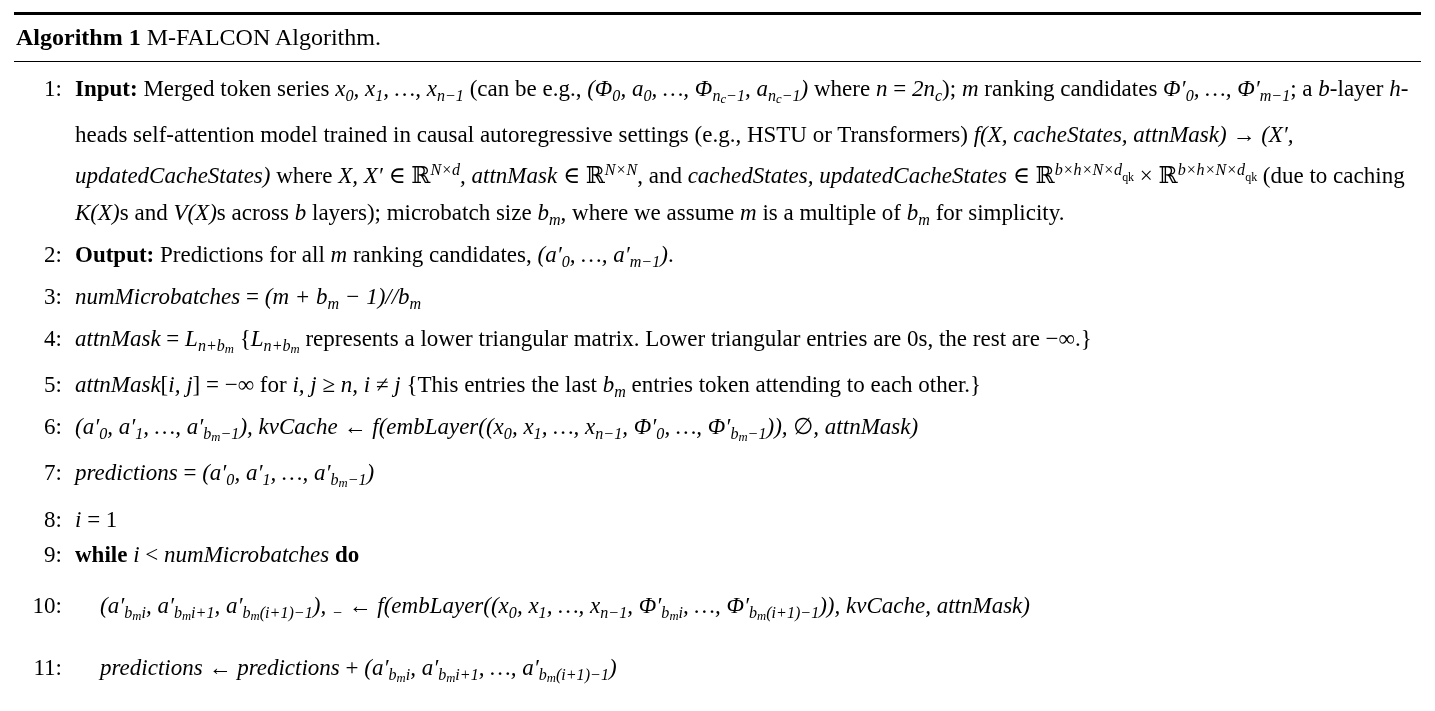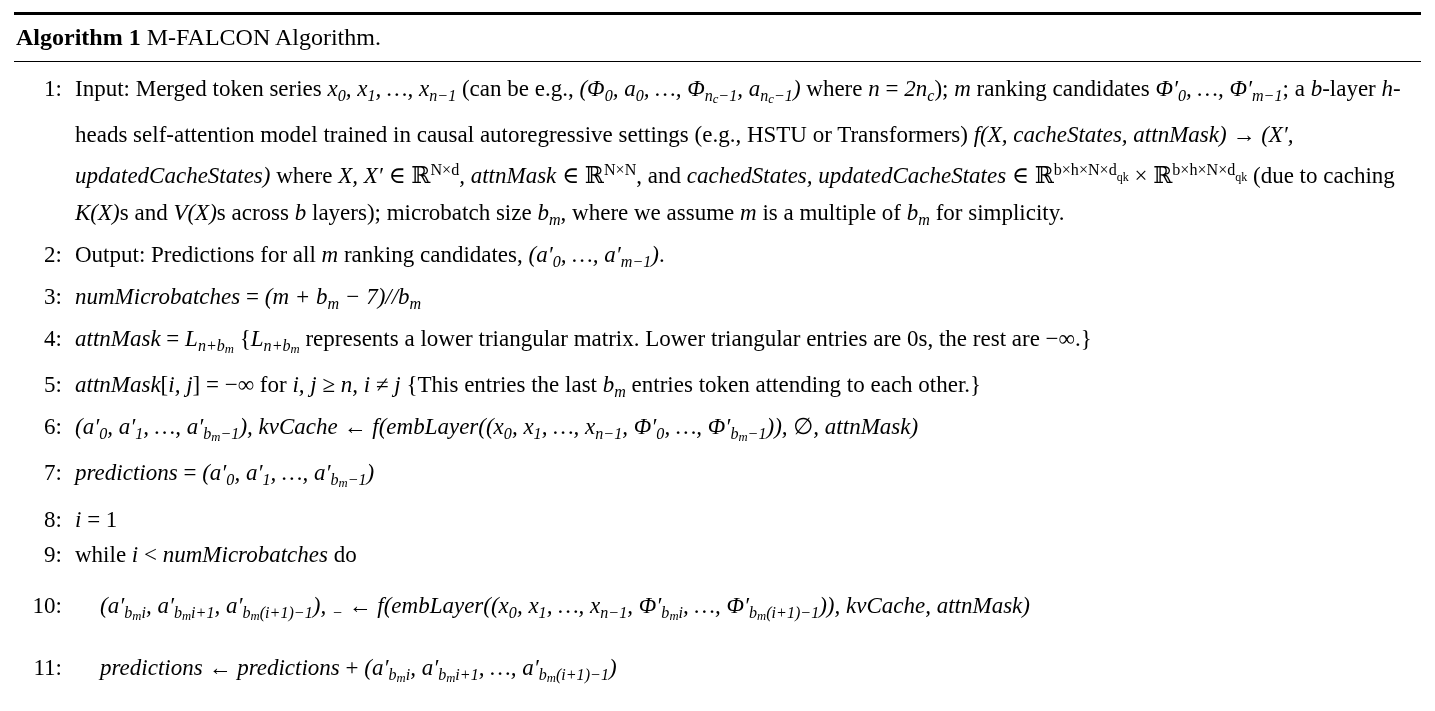--- a/index.html
+++ b/index.html
@@ -21,46 +21,46 @@
   .line { display: flex; align-items: baseline; }
   .num {
     flex: none;
     width: 48px;
     text-align: right;
     padding-right: 13px;
     line-height: 35px;
   }
   .content { flex: 1; line-height: 35px; min-width: 0; }
   .content.ind1 { padding-left: 25px; margin-top: 16px; }
-  .b { font-weight: 400; }
+  .b { font-weight: 700; }
   .m { font-style: italic; }
   .sub  { font-size: 70%; font-style: italic; vertical-align: -0.30em; letter-spacing: 0; }
   .ssub { font-size: 55%; font-style: italic; vertical-align: -0.58em; }
-  .sup  { font-size: 70%; vertical-align: 0.50em; }
+  .sup  { font-size: 70%; font-style: italic; vertical-align: 0.50em; }
   .supsub { font-size: 52%; vertical-align: 0.18em; }
 </style>
 </head>
 <body>
 
 <div class="algo">
   <div class="rule top"></div>
   <div class="caption"><span class="b">Algorithm 1</span><span> M-FALCON Algorithm.</span></div>
   <div class="rule mid"></div>
   <div class="algo-body">
       <div class="line">
         <div class="num">1:</div>
         <div class="content"><span class="b">Input:</span><span> Merged token series </span><span class="m">x</span><span class="sub">0</span><span class="m">, x</span><span class="sub">1</span><span class="m">, …, x</span><span class="sub">n−1</span><span> (can be e.g., </span><span class="m">(Φ</span><span class="sub">0</span><span class="m">, a</span><span class="sub">0</span><span class="m">, …, Φ</span><span class="sub">n</span><span class="ssub">c</span><span class="sub">−1</span><span class="m">, a</span><span class="sub">n</span><span class="ssub">c</span><span class="sub">−1</span><span class="m">)</span><span> where </span><span class="m">n</span><span> = </span><span class="m">2n</span><span class="sub">c</span><span>); </span><span class="m">m</span><span> ranking candidates </span><span class="m">Φ′</span><span class="sub">0</span><span class="m">, …, Φ′</span><span class="sub">m−1</span><span>; a </span><span class="m">b</span><span>-layer </span><span class="m">h</span><span>-heads self-attention model trained in causal autoregressive settings (e.g., HSTU or Transformers) </span><span class="m">f(X, cacheStates, attnMask)</span><span> → </span><span class="m">(X′, updatedCacheStates)</span><span> where </span><span class="m">X, X′</span><span> ∈ ℝ</span><span class="sup">N×d</span><span class="m">, attnMask</span><span> ∈ ℝ</span><span class="sup">N×N</span><span>, and </span><span class="m">cachedStates, updatedCacheStates</span><span> ∈ ℝ</span><span class="sup">b×h×N×d</span><span class="supsub">qk</span><span> × ℝ</span><span class="sup">b×h×N×d</span><span class="supsub">qk</span><span> (due to caching </span><span class="m">K(X)</span><span>s and </span><span class="m">V(X)</span><span>s across </span><span class="m">b</span><span> layers); microbatch size </span><span class="m">b</span><span class="sub">m</span><span>, where we assume </span><span class="m">m</span><span> is a multiple of </span><span class="m">b</span><span class="sub">m</span><span> for simplicity.</span></div>
       </div>
       <div class="line">
         <div class="num">2:</div>
         <div class="content"><span class="b">Output:</span><span>  Predictions for all </span><span class="m">m</span><span> ranking candidates, </span><span class="m">(a′</span><span class="sub">0</span><span class="m">, …, a′</span><span class="sub">m−1</span><span class="m">)</span><span>.</span></div>
       </div>
       <div class="line">
         <div class="num">3:</div>
-        <div class="content"><span class="m">numMicrobatches</span><span> = </span><span class="m">(m + b</span><span class="sub">m</span><span class="m"> − 7)//b</span><span class="sub">m</span></div>
+        <div class="content"><span class="m">numMicrobatches</span><span> = </span><span class="m">(m + b</span><span class="sub">m</span><span class="m"> − 1)//b</span><span class="sub">m</span></div>
       </div>
       <div class="line">
         <div class="num">4:</div>
         <div class="content"><span class="m">attnMask</span><span> = </span><span class="m">L</span><span class="sub">n+b</span><span class="ssub">m</span><span> {</span><span class="m">L</span><span class="sub">n+b</span><span class="ssub">m</span><span> represents a lower triangular matrix. Lower triangular entries are 0s, the rest are −∞.}</span></div>
       </div>
       <div class="line">
         <div class="num">5:</div>
         <div class="content"><span class="m">attnMask</span><span>[</span><span class="m">i, j</span><span>] = −∞ for </span><span class="m">i, j</span><span> ≥ </span><span class="m">n, i</span><span> ≠ </span><span class="m">j</span><span> {This entries the last </span><span class="m">b</span><span class="sub">m</span><span> entries token attending to each other.}</span></div>
       </div>
       <div class="line">

